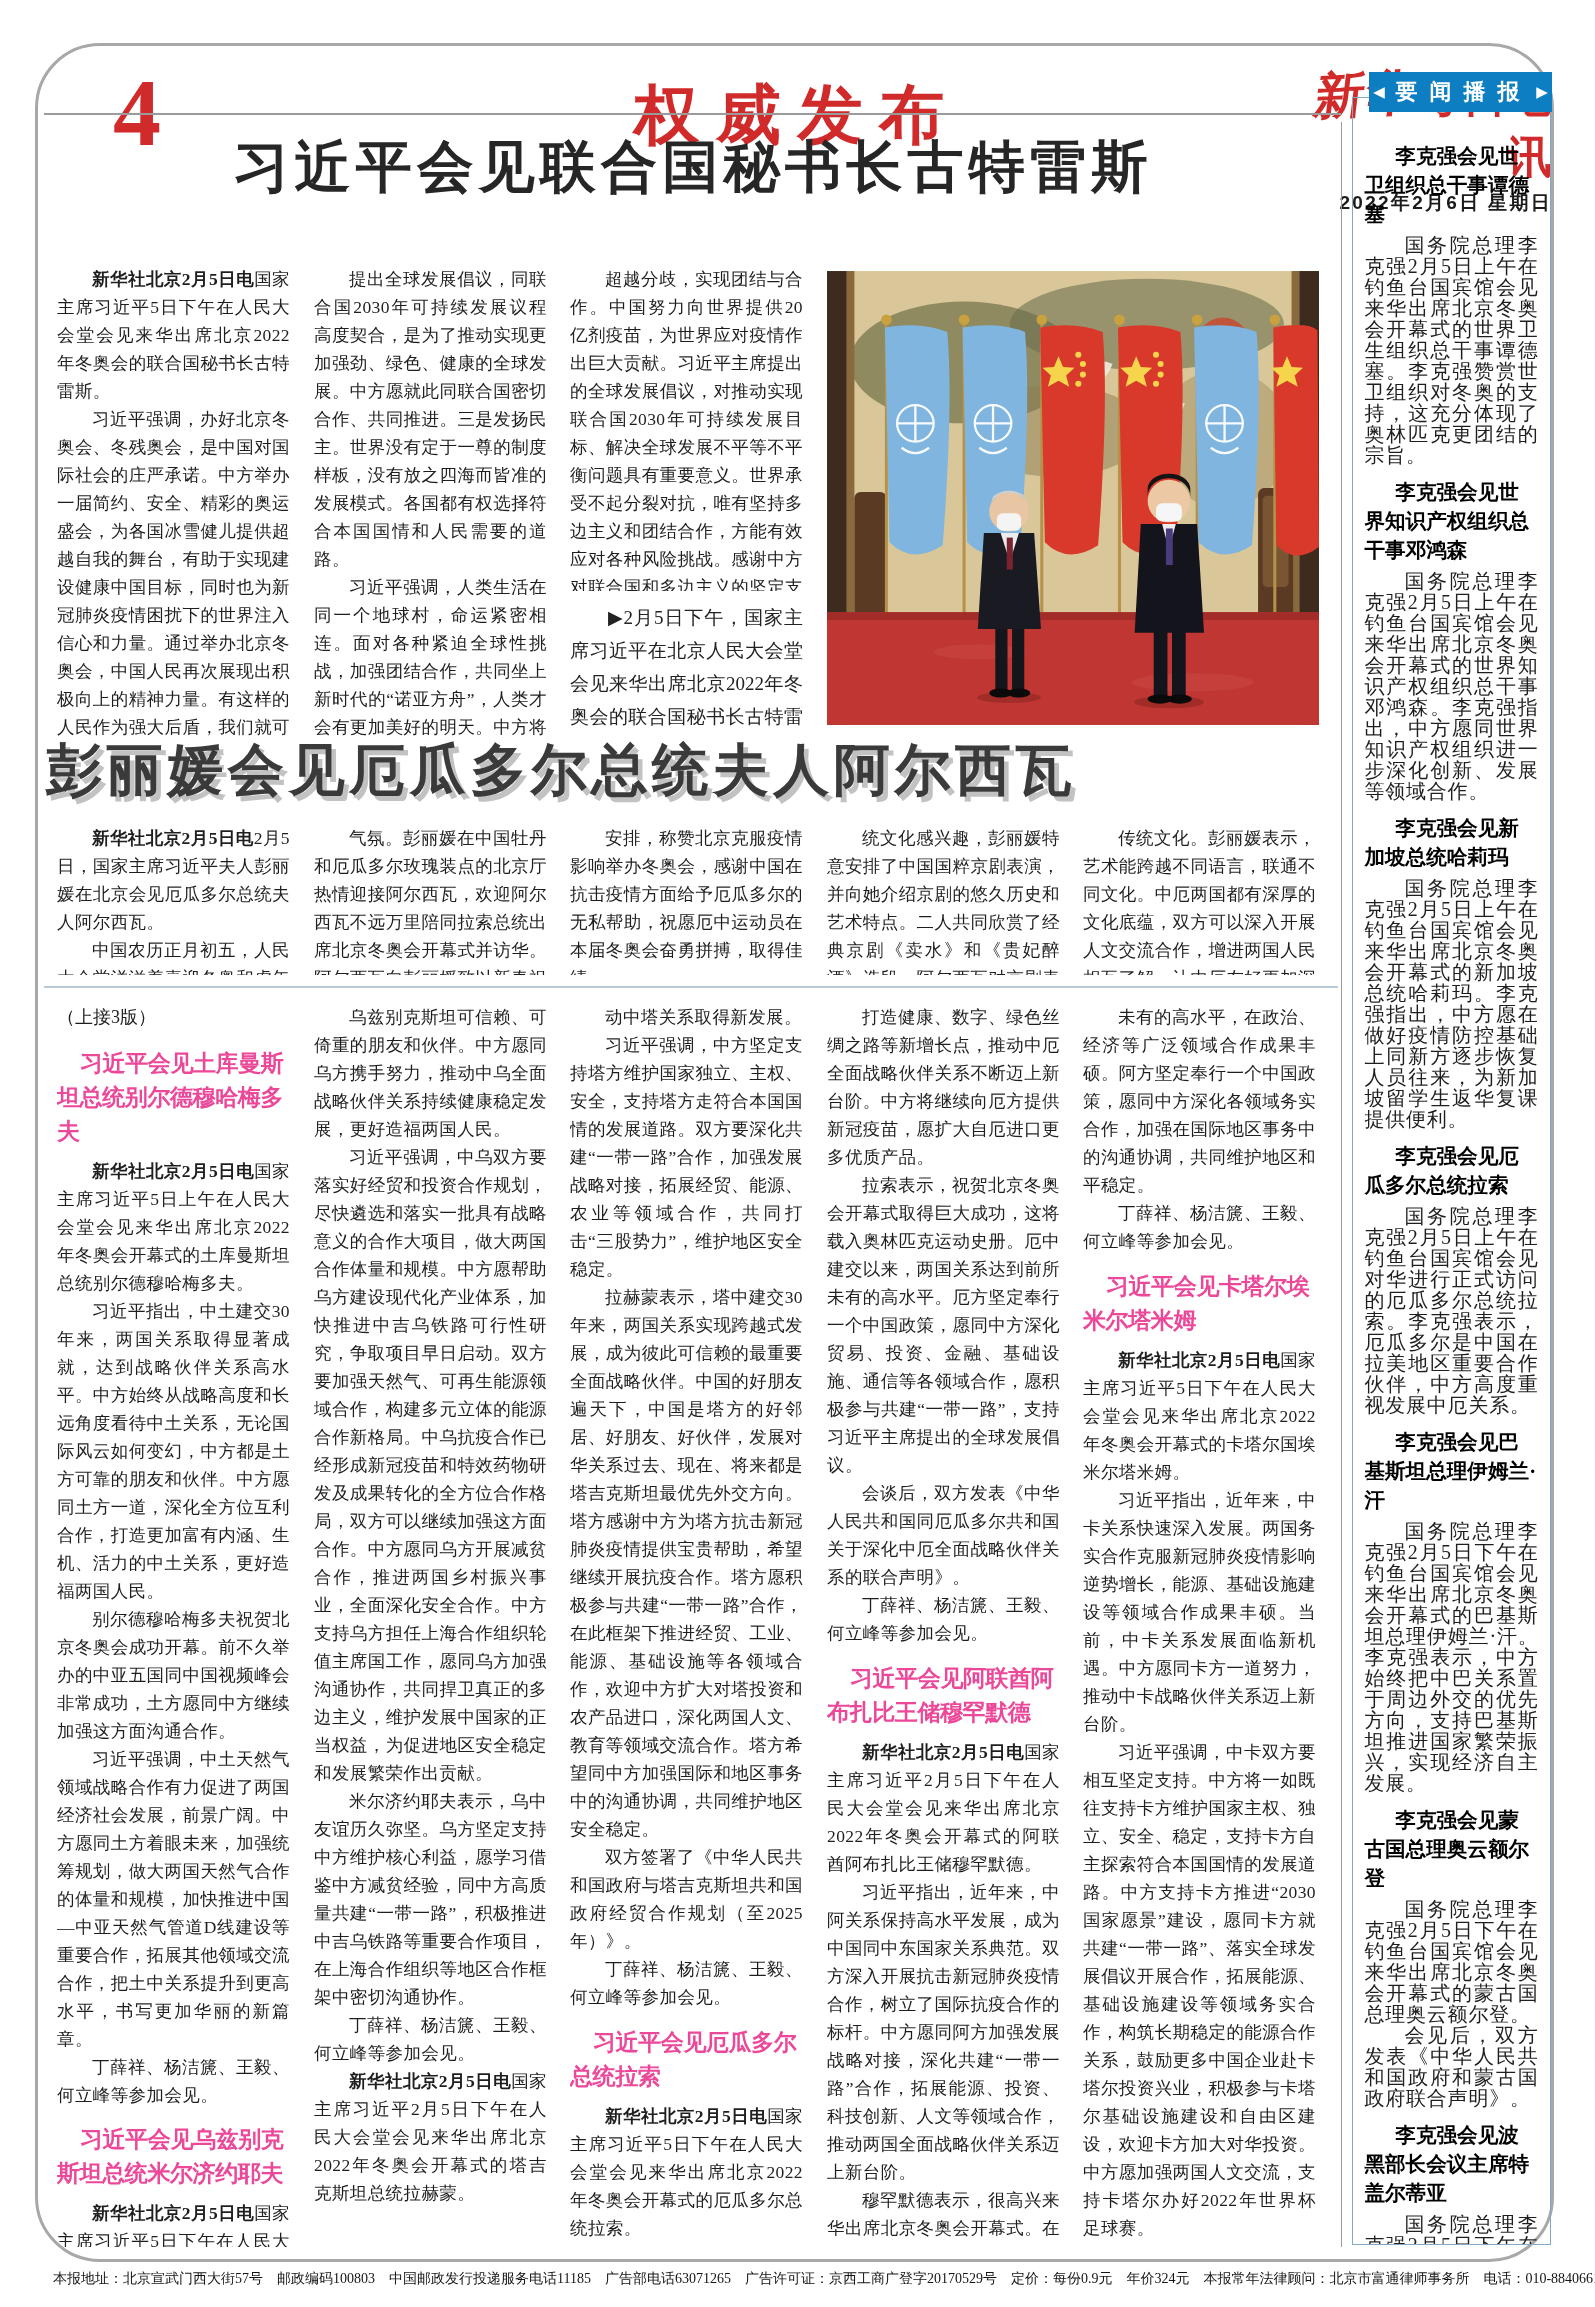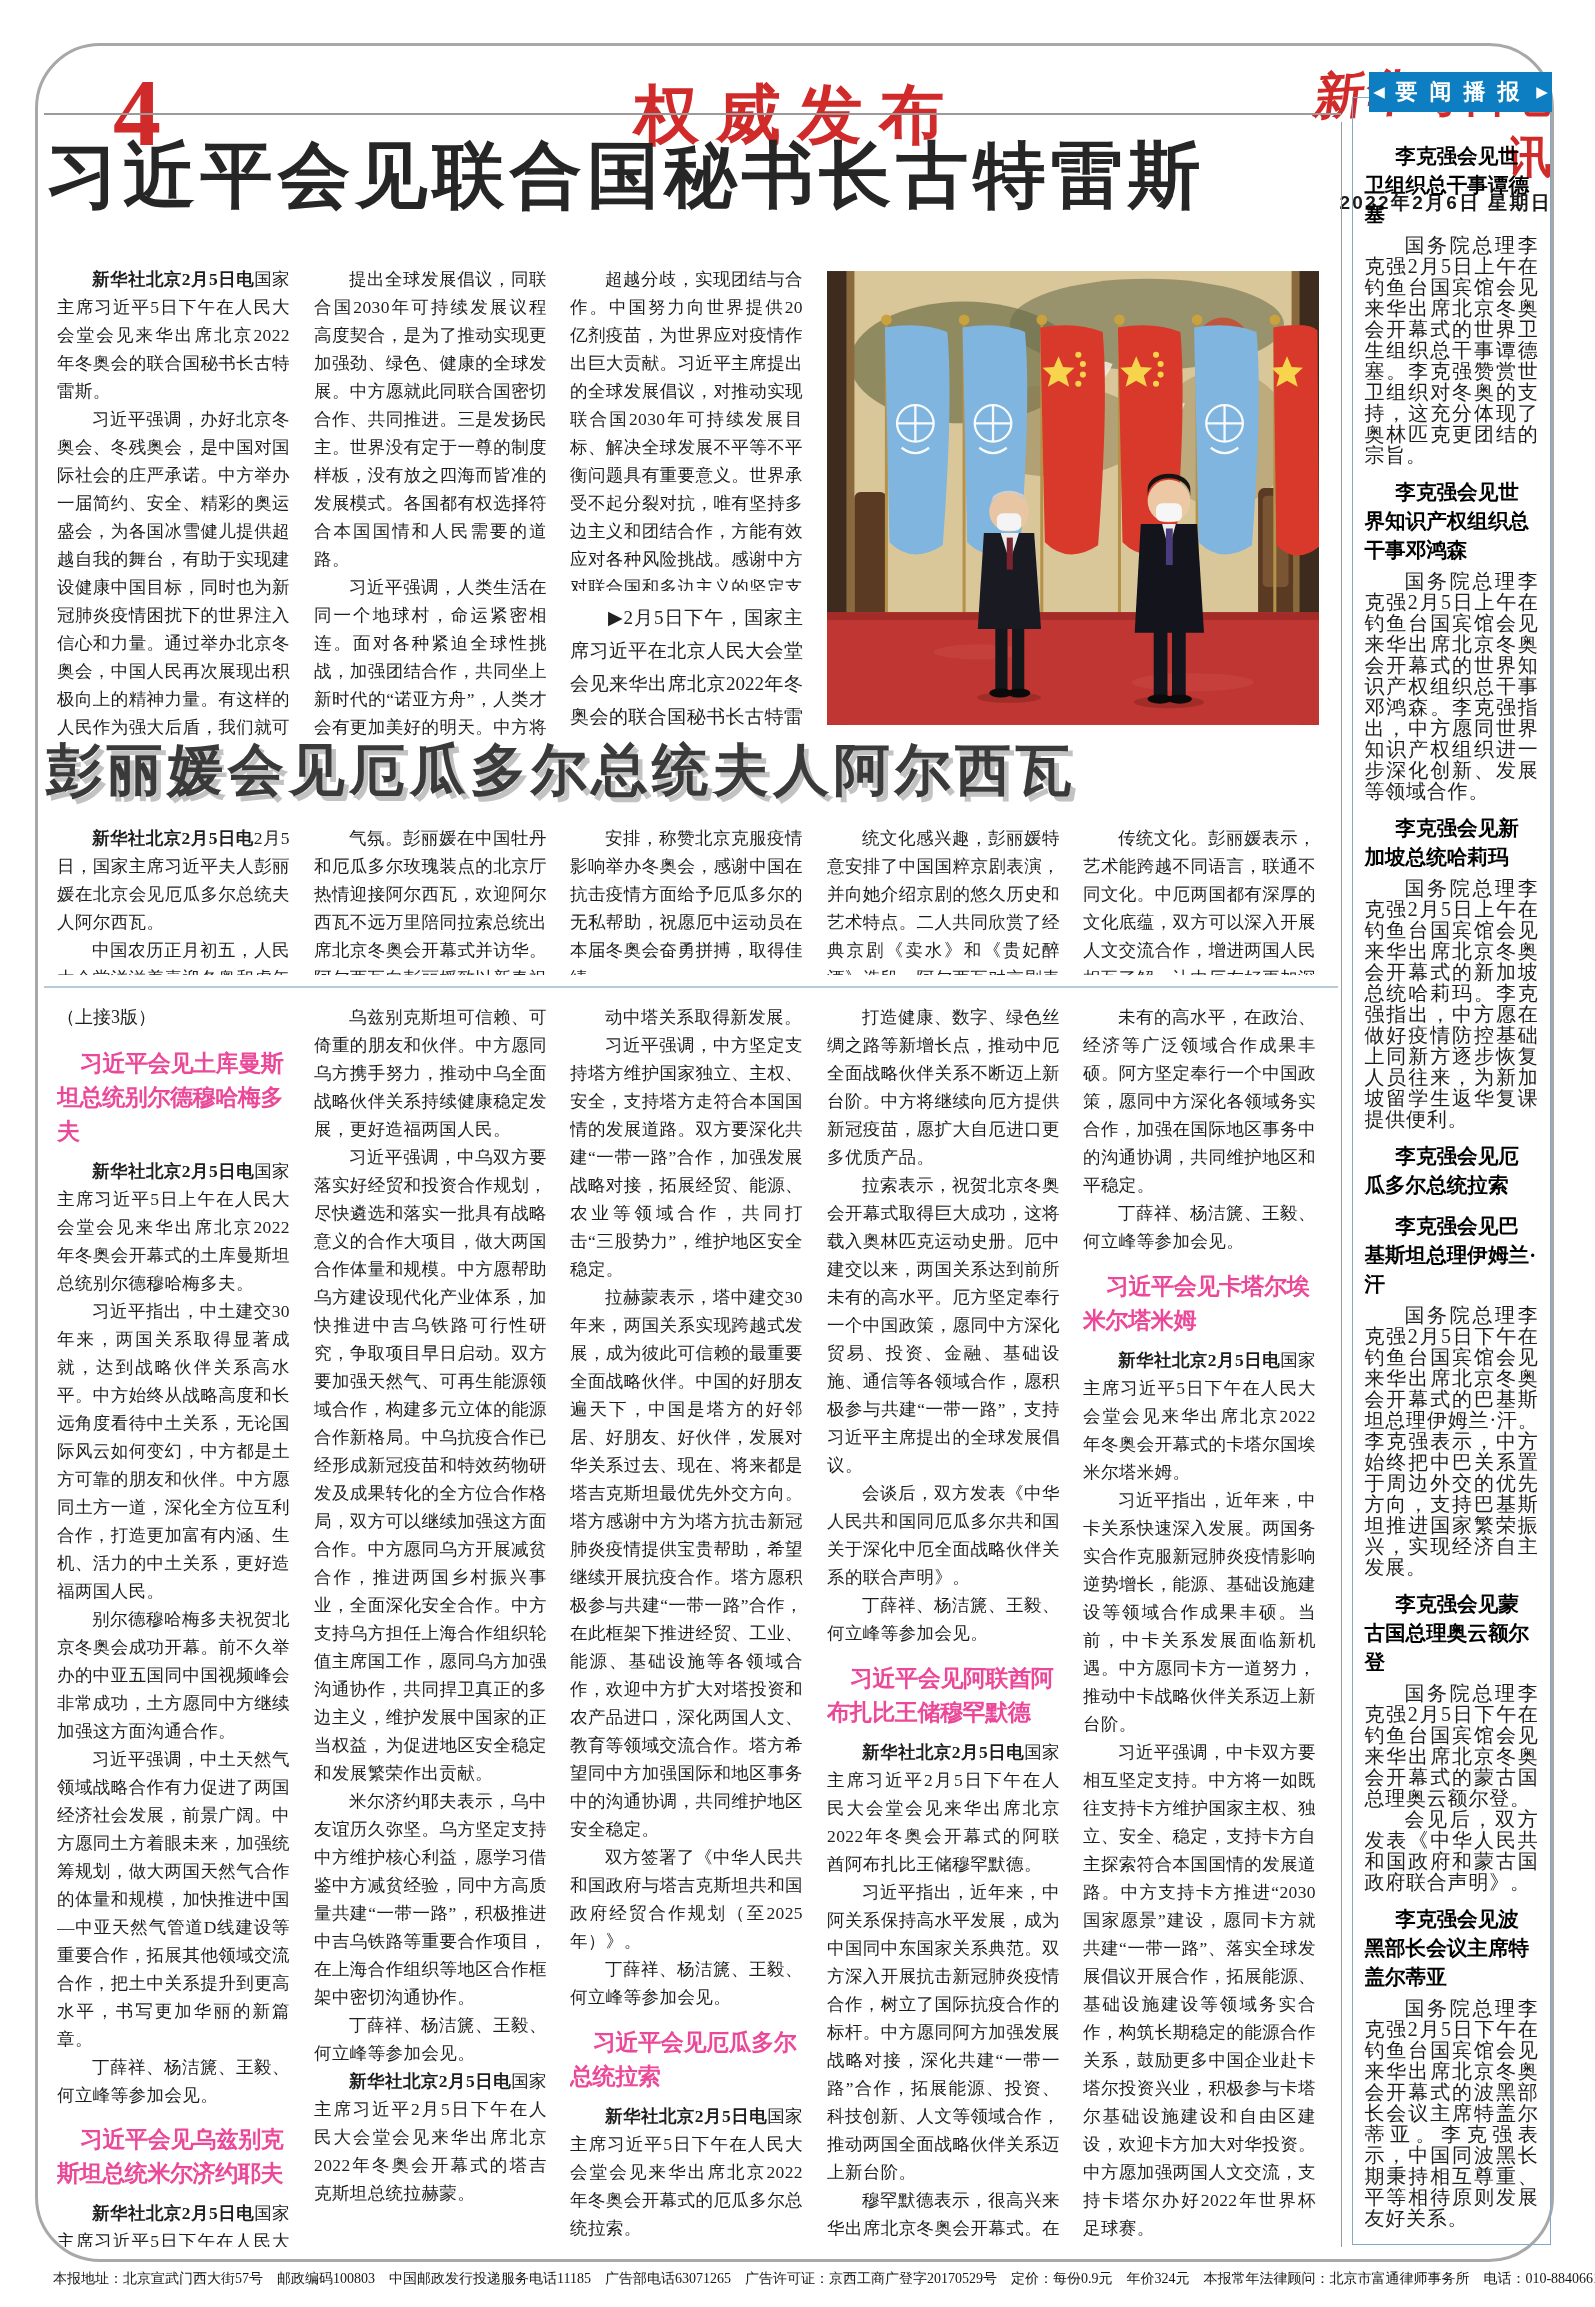--- a/index.html
+++ b/index.html
@@ -13,22 +13,22 @@
   .section-title{position:absolute;left:0;top:76px;width:1595px;text-align:center;
         font-size:65px;line-height:1.2;font-weight:bold;color:#d02a2a;letter-spacing:16.7px;}
   .nameplate{position:absolute;left:1286px;top:61px;width:266px;text-align:right;color:#d02a2a;}
   .nameplate .script{display:inline-block;font-size:50px;font-weight:bold;
         transform:skewX(-10deg) rotate(-3deg);letter-spacing:1.5px;}
   .nameplate .rest{font-size:44px;font-weight:bold;letter-spacing:0.8px;}
   .nameplate .date{font-family:"Liberation Sans","DejaVu Sans",sans-serif;
         font-size:19px;font-weight:bold;color:#1b1b1b;letter-spacing:2.3px;margin-top:3px;}
   .top-rule{position:absolute;left:44px;top:113px;width:1297px;height:2.3px;background:#9b9b9b;}
   
-  .lead-headline{position:absolute;left:46px;top:135px;width:1294px;text-align:left;
-        font-size:72px;line-height:1.15;font-weight:bold;color:#262626;letter-spacing:5.3px;}
+  .lead-headline{position:absolute;left:46px;top:135px;width:1294px;text-align:center;
+        font-size:56px;line-height:1.15;font-weight:bold;color:#262626;letter-spacing:5.3px;}
   .second-headline{position:absolute;left:46px;top:740px;width:1294px;
         font-size:56px;line-height:1.1;font-weight:bold;color:#3a3a3a;letter-spacing:4.6px;
         text-shadow:4.6px 4.6px 0 #c2c2c2;}
   
   .col{position:absolute;width:233px;overflow:hidden;}
   .col p{margin:0;font-size:17.5px;line-height:28px;text-align:justify;text-indent:2em;
         color:#1e1e1e;letter-spacing:0.4px;}
   .col p b{font-weight:bold;}
   .lead-col{top:265px;height:472px;}
   .lead-col.short{height:326px;}
@@ -289,20 +289,21 @@
       <div class="sb-item">
         <div class="sb-h">李克强会见世界知识产权组织总干事邓鸿森</div>
         <p class="sb-p">国务院总理李克强2月5日上午在钓鱼台国宾馆会见来华出席北京冬奥会开幕式的世界知识产权组织总干事邓鸿森。李克强指出，中方愿同世界知识产权组织进一步深化创新、发展等领域合作。</p>
       </div>
       <div class="sb-item">
         <div class="sb-h">李克强会见新加坡总统哈莉玛</div>
         <p class="sb-p">国务院总理李克强2月5日上午在钓鱼台国宾馆会见来华出席北京冬奥会开幕式的新加坡总统哈莉玛。李克强指出，中方愿在做好疫情防控基础上同新方逐步恢复人员往来，为新加坡留学生返华复课提供便利。</p>
       </div>
       <div class="sb-item">
         <div class="sb-h">李克强会见厄瓜多尔总统拉索</div>
+        <p class="sb-p">国务院总理李克强2月5日上午在钓鱼台国宾馆会见对华进行正式访问的厄瓜多尔总统拉索。李克强表示，厄瓜多尔是中国在拉美地区重要合作伙伴，中方高度重视发展中厄关系。</p>
       </div>
       <div class="sb-item">
         <div class="sb-h">李克强会见巴基斯坦总理伊姆兰·汗</div>
         <p class="sb-p">国务院总理李克强2月5日下午在钓鱼台国宾馆会见来华出席北京冬奥会开幕式的巴基斯坦总理伊姆兰·汗。李克强表示，中方始终把中巴关系置于周边外交的优先方向，支持巴基斯坦推进国家繁荣振兴，实现经济自主发展。</p>
       </div>
       <div class="sb-item">
         <div class="sb-h">李克强会见蒙古国总理奥云额尔登</div>
         <p class="sb-p">国务院总理李克强2月5日下午在钓鱼台国宾馆会见来华出席北京冬奥会开幕式的蒙古国总理奥云额尔登。</p>
         <p class="sb-p">会见后，双方发表《中华人民共和国政府和蒙古国政府联合声明》。</p>
       </div>

